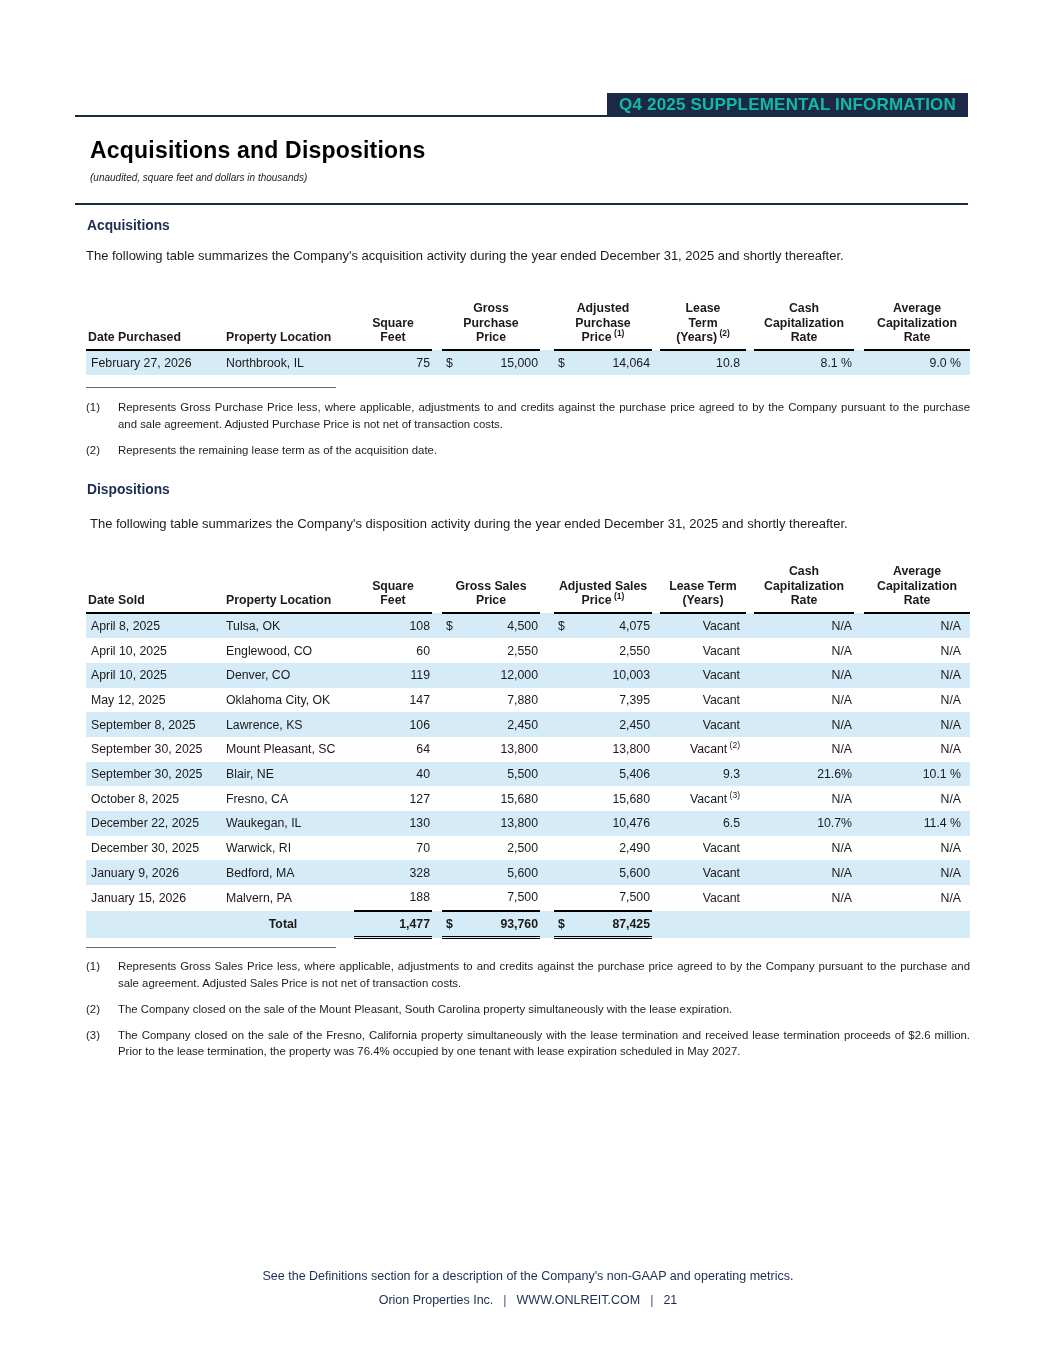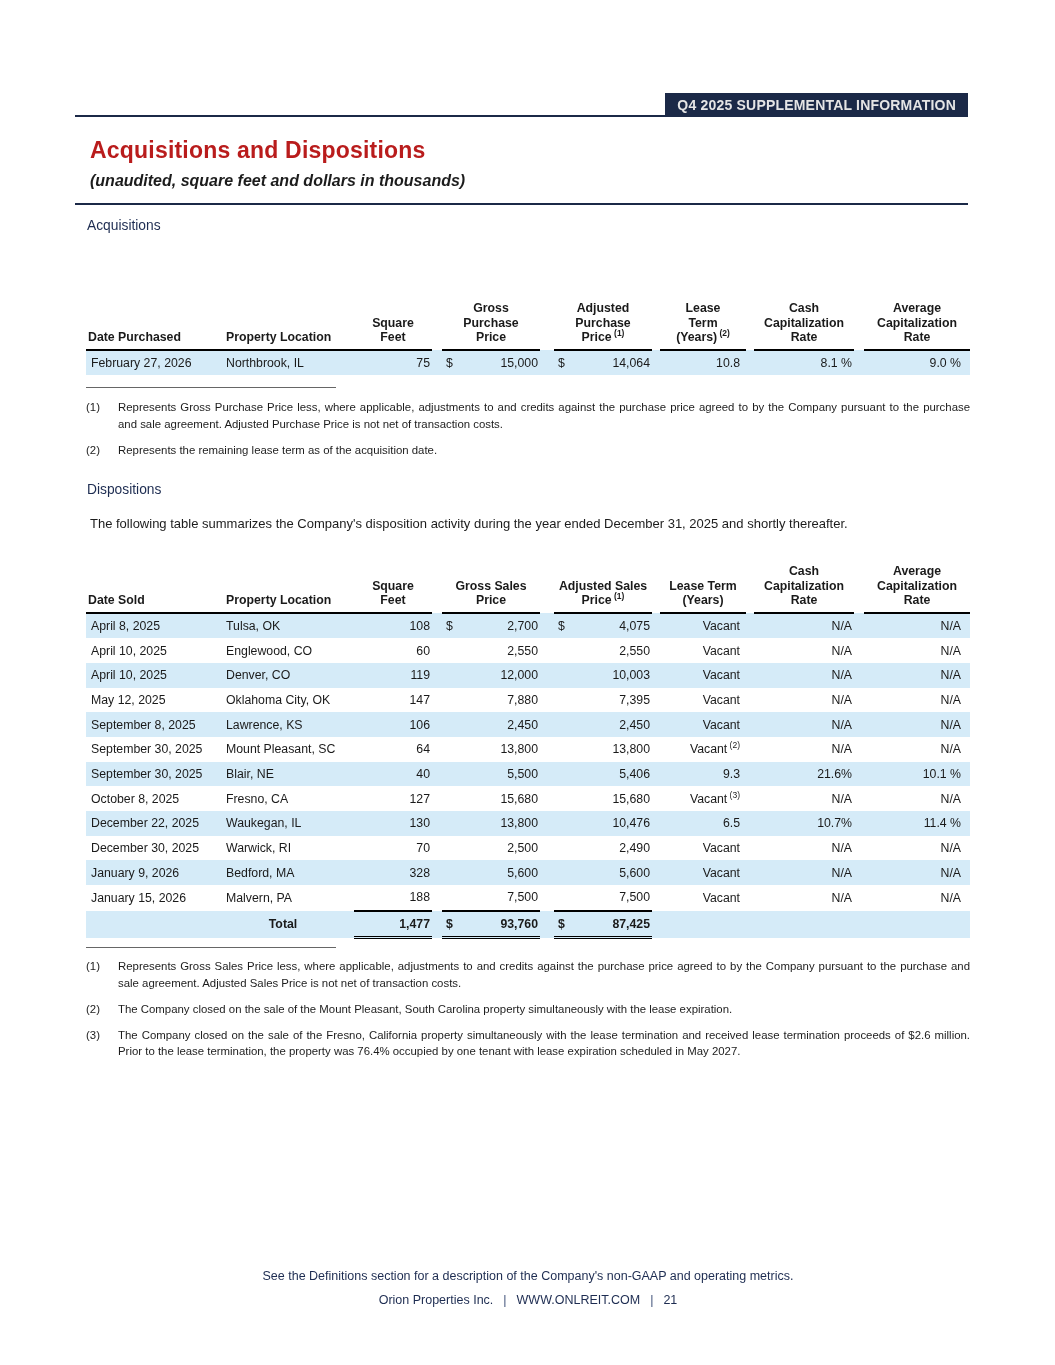--- a/index.html
+++ b/index.html
@@ -3,29 +3,29 @@
 <meta charset="utf-8">
 <style>
   html,body { margin:0; padding:0; background:#fff; }
   .page {
     position:relative; width:1055px; height:1365px; background:#fff;
     font-family:"Liberation Sans", sans-serif; color:#1c1c1c; overflow:hidden;
   }
   
   .banner {
     position:absolute; top:93px; right:87px; height:24px; line-height:24px;
-    background:#1b2947; color:#e5e5e5; font-size:14px; font-weight:600;
+    background:#1b2947; color:#14b8a6; font-size:17px; font-weight:600;
     padding:0 12px; letter-spacing:.2px; white-space:nowrap;
   }
   .rule-top { position:absolute; top:115px; left:75px; right:87px; height:2px; background:#1b2947; }
-  .page-title { position:absolute; top:137px; left:90px; font-size:23px; font-weight:bold; color:#b91c1c; letter-spacing:.2px; }
-  .page-subtitle { position:absolute; top:172px; left:90px; font-size:16px; font-style:italic; color:#1c1c1c;font-weight:bold; }
+  .page-title { position:absolute; top:137px; left:90px; font-size:23px; font-weight:bold; color:#000000; letter-spacing:.2px; }
+  .page-subtitle { position:absolute; top:172px; left:90px; font-size:10px; font-style:italic; color:#1c1c1c; }
   .rule-2 { position:absolute; top:203px; left:75px; right:87px; height:2px; background:#1b2947; }
 
-  .section-heading { position:absolute; left:87px; font-size:13.8px; font-weight:normal; color:#1d2c51; }
+  .section-heading { position:absolute; left:87px; font-size:13.8px; font-weight:bold; color:#1d2c51; }
   #acq-heading  { top:218px; }
   #disp-heading { top:482px; }
 
   .intro { position:absolute; left:86px; width:884px; font-size:13px; line-height:19px; text-align:justify; }
   #acq-intro  { top:246px; }
   #disp-intro { top:510px; }
 
   
   table.fin { border-collapse:collapse; table-layout:fixed; position:absolute; left:86px; width:884px; font-size:12.3px; color:#1a1a1a; }
   #acq-table  { top:299px; }
@@ -71,20 +71,21 @@
 <div class="page">
 
   <div class="banner">Q4 2025 SUPPLEMENTAL INFORMATION</div>
   <div class="rule-top"></div>
 
   <h1 class="page-title" style="margin:0;">Acquisitions and Dispositions</h1>
   <div class="page-subtitle">(unaudited, square feet and dollars in thousands)</div>
   <div class="rule-2"></div>
 
   <div class="section-heading" id="acq-heading">Acquisitions</div>
+  <p class="intro" id="acq-intro" style="margin:0;">The following table summarizes the Company's acquisition activity during the year ended December 31, 2025 and shortly thereafter.</p>
 
   <table class="fin" id="acq-table">
     <colgroup>
       <col style="width:138px">
         <col style="width:130px">
         <col style="width:78px">
         <col style="width:10px">
       <col style="width:20px">
         <col style="width:78px">
         <col style="width:14px">
@@ -185,21 +186,21 @@
           <th class="grp ctr">Average<br>Capitalization<br>Rate</th>
         </tr>
       </thead>
       <tbody>
         <tr class="stripe">
           <td class="date">April 8, 2025</td>
           <td>Tulsa, OK</td>
           <td class="num">108</td>
           <td class="gapc"></td>
           <td class="dollar">$</td>
-          <td class="num">2,700</td>
+          <td class="num">4,500</td>
           <td class="gapc"></td>
           <td class="dollar">$</td>
           <td class="num">4,075</td>
           <td class="gapc"></td>
           <td class="num lease">Vacant</td>
           <td class="gapc"></td>
           <td class="num">N/A</td>
           <td class="gapc"></td>
           <td class="num avg">N/A</td>
         </tr>

